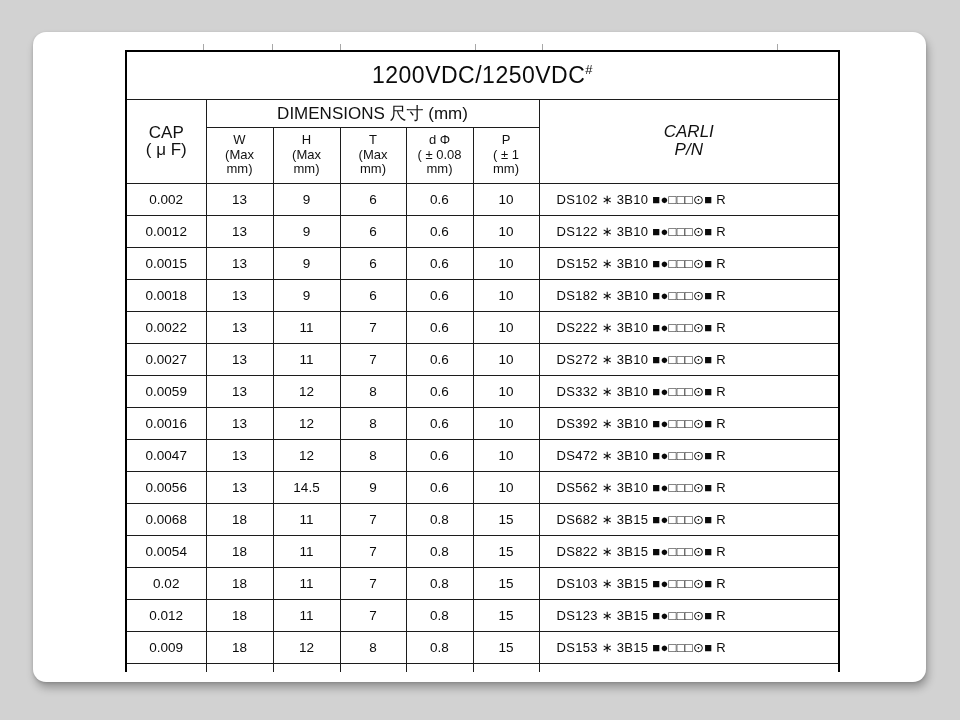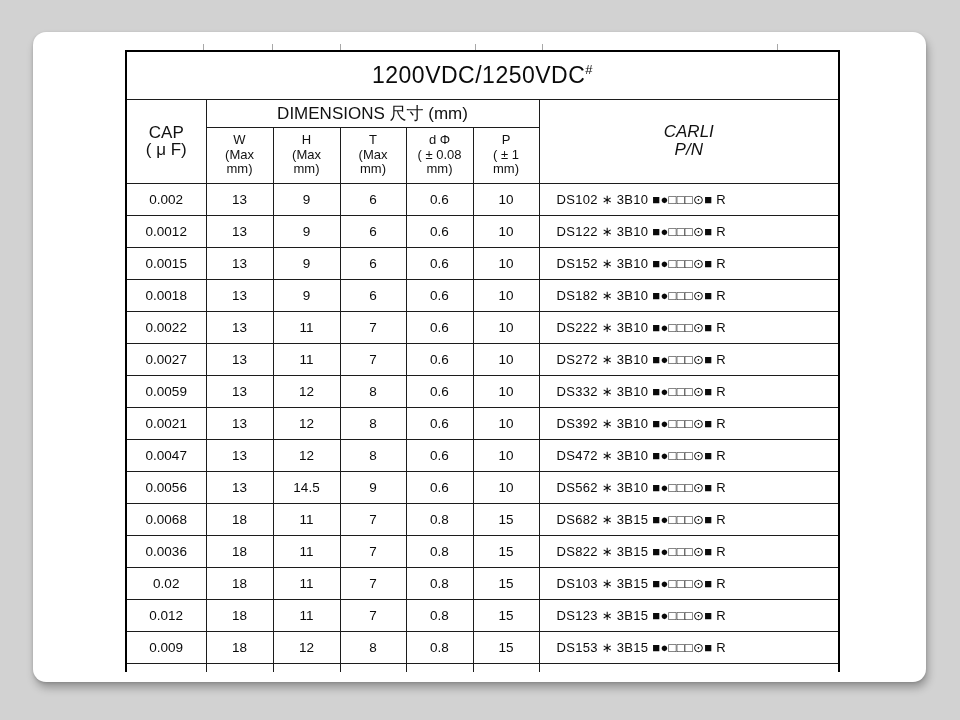--- a/index.html
+++ b/index.html
@@ -202,21 +202,21 @@
             <tr>
               <td>0.0059</td>
               <td>13</td>
               <td>12</td>
               <td>8</td>
               <td>0.6</td>
               <td>10</td>
               <td class="pn">DS332 ∗ 3B10 ■●□□□⊙■ R</td>
             </tr>
             <tr>
-              <td>0.0021</td>
+              <td>0.0016</td>
               <td>13</td>
               <td>12</td>
               <td>8</td>
               <td>0.6</td>
               <td>10</td>
               <td class="pn">DS392 ∗ 3B10 ■●□□□⊙■ R</td>
             </tr>
             <tr>
               <td>0.0047</td>
               <td>13</td>
@@ -238,21 +238,21 @@
             <tr>
               <td>0.0068</td>
               <td>18</td>
               <td>11</td>
               <td>7</td>
               <td>0.8</td>
               <td>15</td>
               <td class="pn">DS682 ∗ 3B15 ■●□□□⊙■ R</td>
             </tr>
             <tr>
-              <td>0.0036</td>
+              <td>0.0054</td>
               <td>18</td>
               <td>11</td>
               <td>7</td>
               <td>0.8</td>
               <td>15</td>
               <td class="pn">DS822 ∗ 3B15 ■●□□□⊙■ R</td>
             </tr>
             <tr>
               <td>0.02</td>
               <td>18</td>

